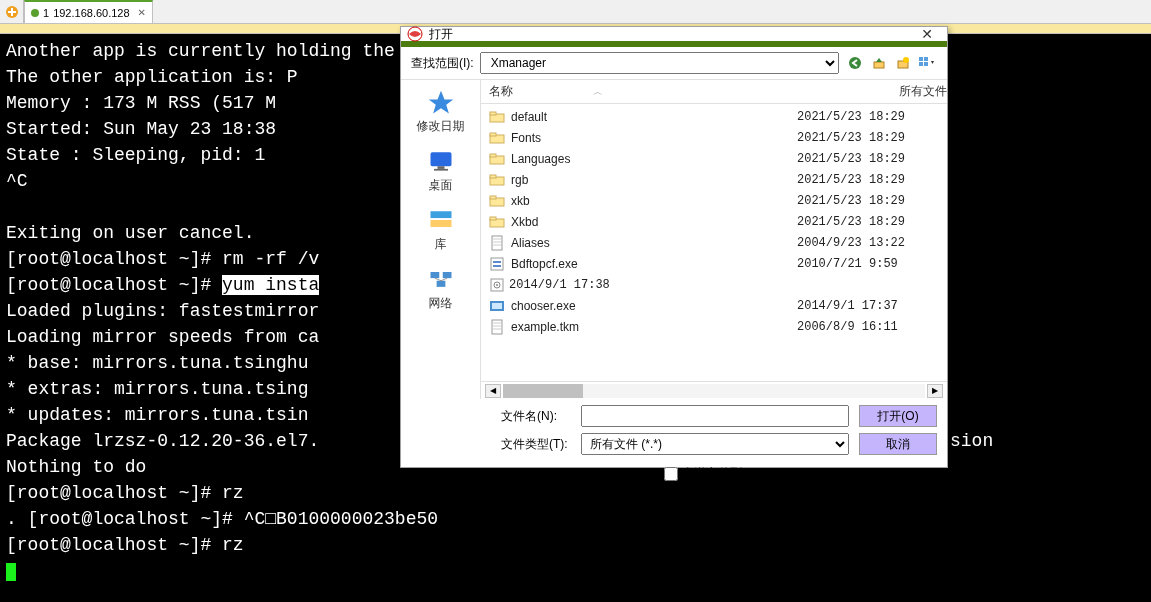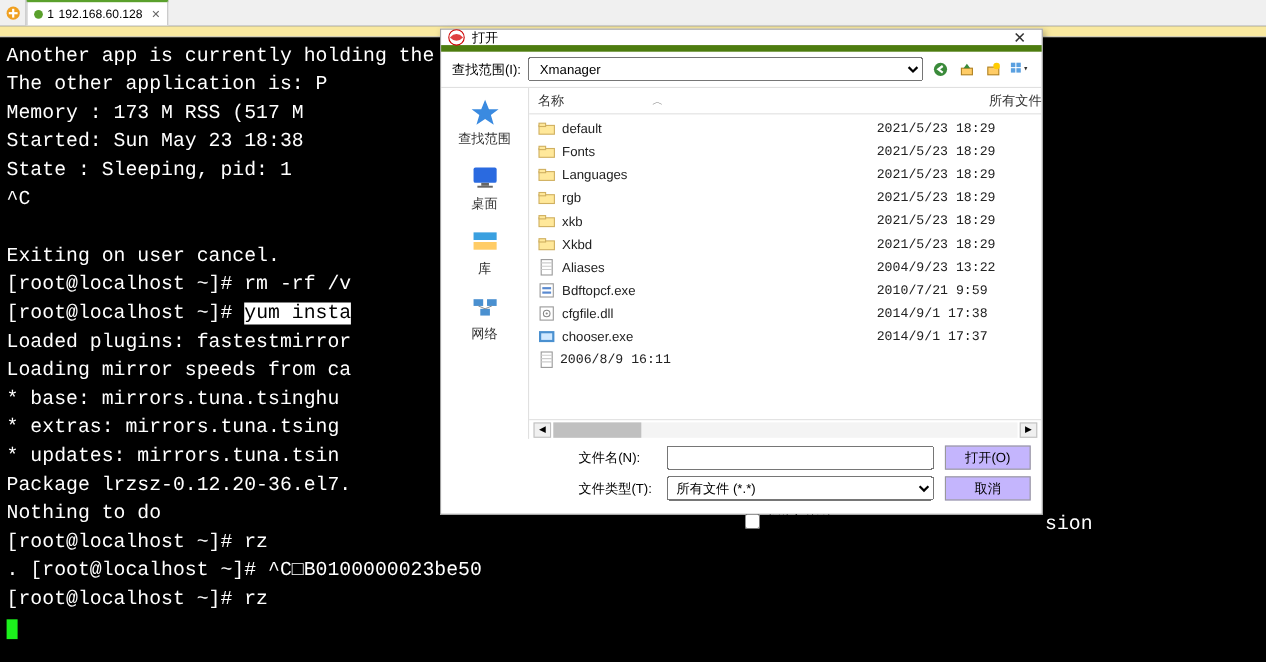--- a/index.html
+++ b/index.html
@@ -38,21 +38,21 @@
   .sort-caret { color: #888; font-size: 10px; }
   .fl-rows { flex: 1; overflow: hidden; padding-top: 2px; }
   .fl-row { height: 21px; display: flex; align-items: center; padding-left: 8px; font-size: 12px; color: #222; }
   .fl-row .ico { width: 16px; height: 16px; margin-right: 4px; display: inline-flex; align-items: center; justify-content: center; }
   .fl-row .name { flex: 1; padding-left: 2px; }
   .fl-row .date { width: 150px; color: #222; font-family: Liberation Mono, monospace; }
   .fl-scroll { height: 18px; display: flex; align-items: center; border-top: 1px solid #e0e0e0; padding: 0 4px; gap: 2px; }
   .fl-scroll .arrow { width: 16px; height: 14px; background: #f0f0f0; border: 1px solid #c0c0c0; display: flex; align-items: center; justify-content: center; font-size: 8px; }
   .fl-scroll .track { flex: 1; height: 14px; background: #f4f4f4; position: relative; }
   .fl-scroll .thumb { position: absolute; left: 0; top: 0; height: 100%; width: 80px; background: #c0c0c0; }
-  .dlg-bottom { padding: 6px 10px 6px 100px; display: flex; flex-direction: column; gap: 6px; margin-left: 25px; }
+  .dlg-bottom { padding: 6px 10px 6px 100px; display: flex; flex-direction: column; gap: 6px; }
   .btm-row { display: flex; align-items: center; gap: 10px; }
   .btm-row .lbl { width: 70px; font-size: 12px; }
   .btm-row .fld { flex: 1; }
   .btm-row input, .btm-row select { width: 100%; height: 22px; font-size: 12px; padding-left: 4px; }
   .btm-row .btn { width: 78px; height: 22px; border: 1px solid #999; background: #c4b5fd; font-size: 12px; }
   .ascii-row { display: flex; align-items: center; justify-content: center; gap: 4px; font-size: 12px; padding-top: 4px; }
   .ascii-row input[type=checkbox] { width: 14px; height: 14px; }
 </style>
 </head>
 <body>
@@ -83,21 +83,21 @@
       <div>^C</div>
       <div>&nbsp;</div>
       <div>Exiting on user cancel.</div>
       <div>[root@localhost ~]# rm -rf /v</div>
       <div>[root@localhost ~]# <span class="hl">yum insta</span></div>
       <div>Loaded plugins: fastestmirror</div>
       <div>Loading mirror speeds from ca</div>
       <div> * base: mirrors.tuna.tsinghu</div>
       <div> * extras: mirrors.tuna.tsing</div>
       <div> * updates: mirrors.tuna.tsin</div>
-      <span style="position: absolute; left: 950px; top: 394px; margin-top: 36px;">sion</span>
+      <span style="position: absolute; left: 950px; top: 394px;">sion</span>
       <div>Package lrzsz-0.12.20-36.el7.</div>
       <div>Nothing to do</div>
       <div>[root@localhost ~]# rz</div>
       <div>. [root@localhost ~]# ^C□B0100000023be50</div>
       <div>[root@localhost ~]# rz</div>
       <div><span class="cursor"></span></div>
     </div>
 </div>
 
 <div class="dialog">
@@ -145,21 +145,21 @@
           </svg>
         </span>
     </div>
   </div>
   <div class="dlg-body">
     <div class="places">
       <div class="place">
         <svg viewBox="0 0 32 32">
             <polygon points="16,3 20,13 30,13 22,19 25,29 16,23 7,29 10,19 2,13 12,13" fill="#3a8ae0"></polygon>
           </svg>
-        <span>查找范围</span>
+        <span>修改日期</span>
       </div>
       <div class="place">
         <svg viewBox="0 0 32 32">
             <rect x="4" y="6" width="24" height="16" rx="2" fill="#2a6ae0"></rect>
             <rect x="12" y="22" width="8" height="3" fill="#666"></rect>
             <rect x="8" y="25" width="16" height="2" fill="#666"></rect>
           </svg>
         <span>桌面</span>
       </div>
       <div class="place">
@@ -274,21 +274,20 @@
             <span class="date">2010/7/21 9:59</span>
           </div>
           <div class="fl-row">
             <span class="ico">
               <svg width="16" height="16" viewBox="0 0 16 16">
                 <rect x="2" y="2" width="12" height="12" fill="#fff" stroke="#999"></rect>
                 <circle cx="8" cy="8" r="3" fill="none" stroke="#888"></circle>
                 <circle cx="8" cy="8" r="1" fill="#888"></circle>
               </svg>
             </span>
-            <span class="name">cfgfile.dll</span>
             <span class="date">2014/9/1 17:38</span>
           </div>
           <div class="fl-row">
             <span class="ico">
               <svg width="16" height="16" viewBox="0 0 16 16">
                 <rect x="1" y="3" width="14" height="10" fill="#4a90d0"></rect>
                 <rect x="3" y="5" width="10" height="6" fill="#d0e8ff"></rect>
               </svg>
             </span>
             <span class="name">chooser.exe</span>
@@ -296,20 +295,21 @@
           </div>
           <div class="fl-row">
             <span class="ico">
               <svg width="16" height="16" viewBox="0 0 16 16">
                 <rect x="3" y="1" width="10" height="14" fill="#fff" stroke="#999"></rect>
                 <polyline points="3,4 13,4" stroke="#ccc"></polyline>
                 <polyline points="3,7 13,7" stroke="#ccc"></polyline>
                 <polyline points="3,10 13,10" stroke="#ccc"></polyline>
               </svg>
             </span>
+            <span class="name">example.tkm</span>
             <span class="date">2006/8/9 16:11</span>
           </div>
         </div>
       <div class="fl-scroll">
         <div class="arrow">◀</div>
         <div class="track">
             <div class="thumb"></div>
           </div>
         <div class="arrow">▶</div>
       </div>

